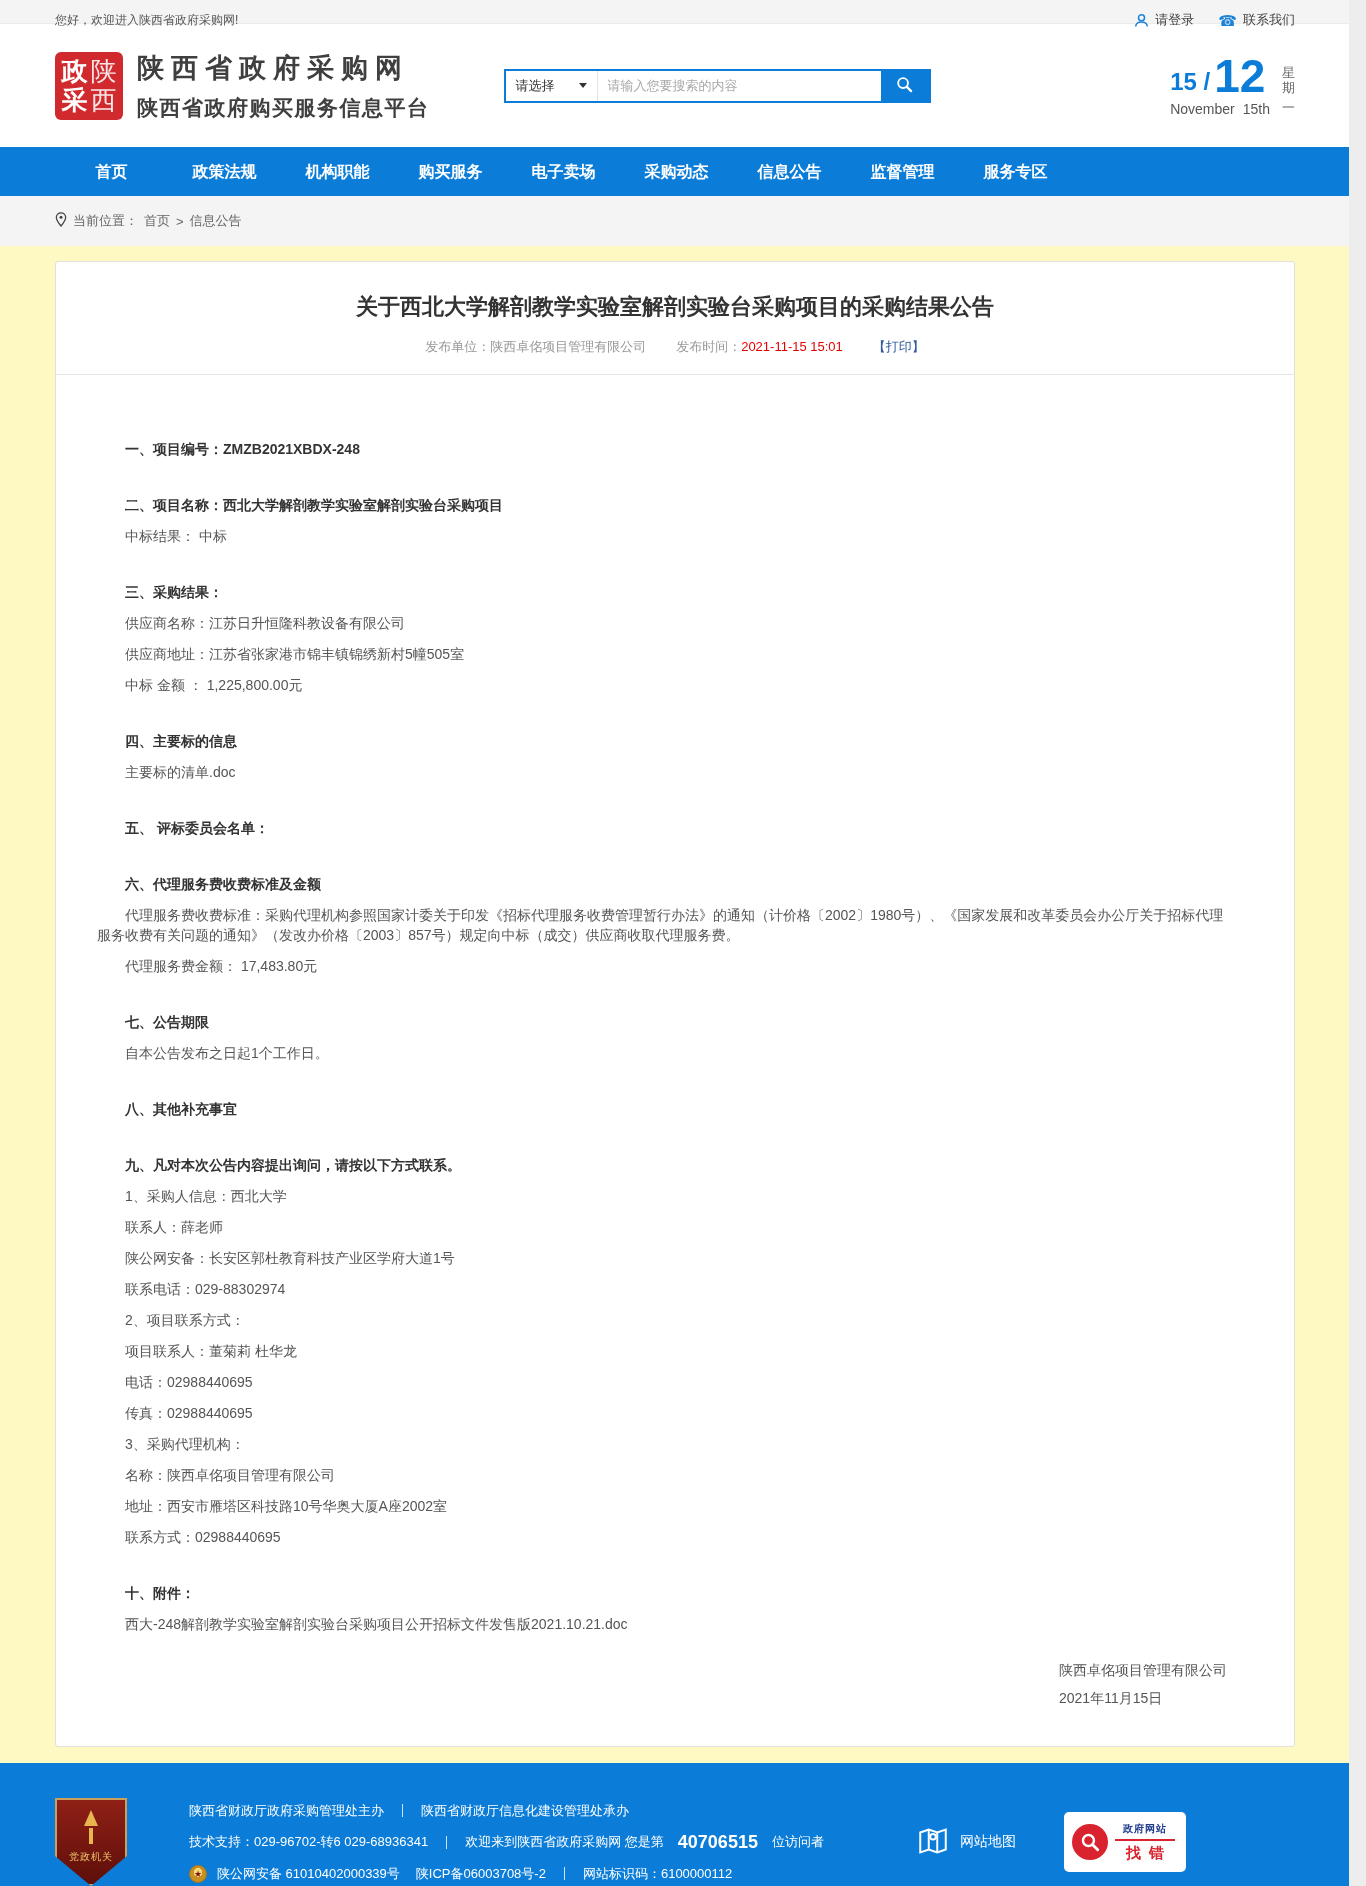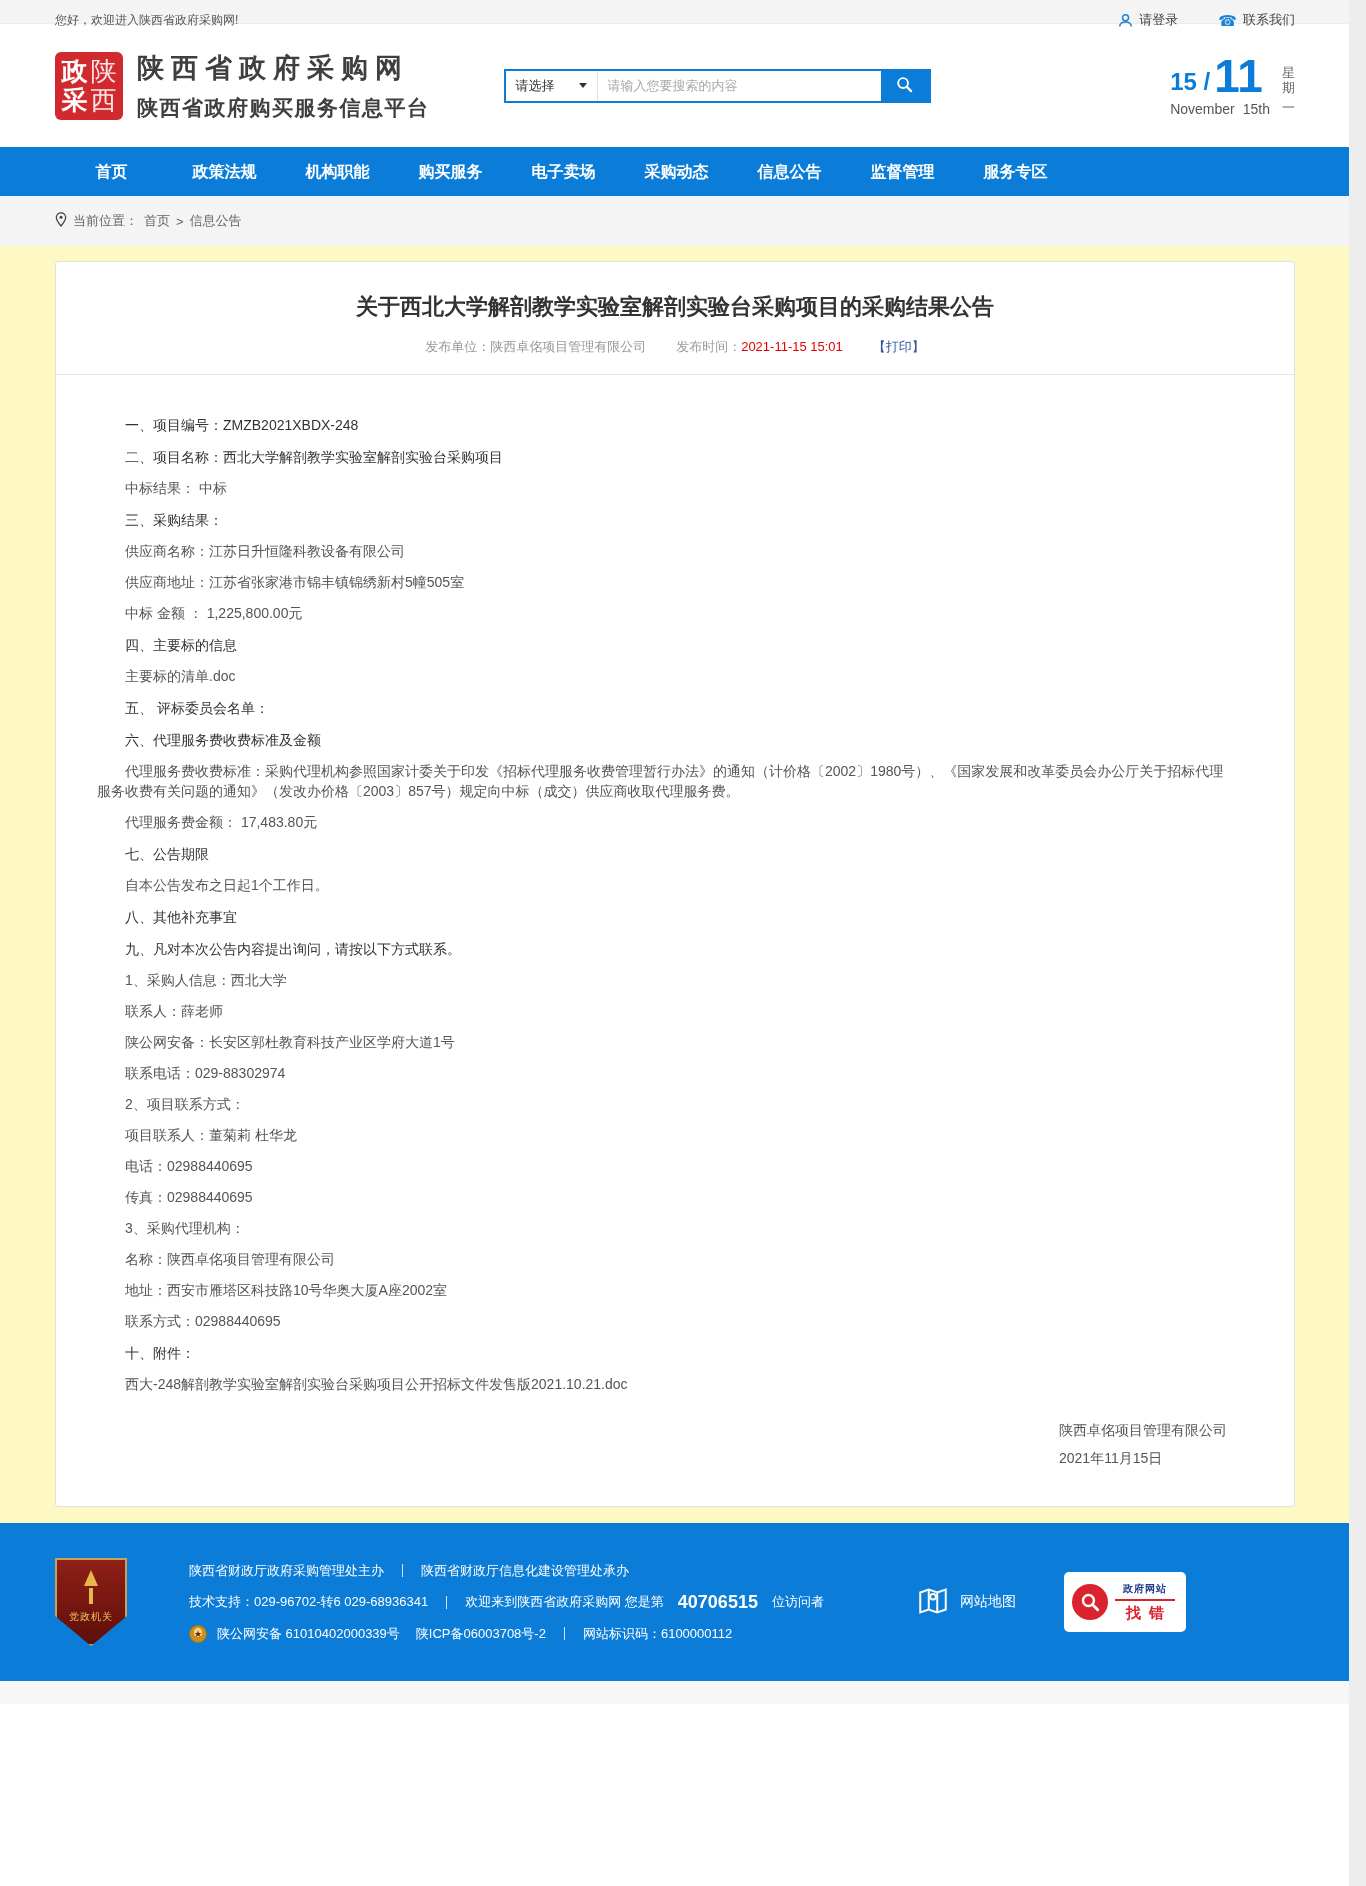--- a/index.html
+++ b/index.html
@@ -4,21 +4,21 @@
 <style>
   * { margin:0; padding:0; box-sizing:border-box; }
   html,body { background:#fff; }
   body { width:1366px; font-family:"Liberation Sans","DejaVu Sans",sans-serif; color:#555; }
   .container { width:1240px; margin-left:55px; }
 
   
   .topbar { height:24px; background:#f4f4f4; border-bottom:1px solid #ececec; }
   .topbar .container { height:40px; display:flex; align-items:center; }
   .welcome { font-size:12px; color:#555; }
-  .top-right { margin-left:auto; display:flex; align-items:center; gap:40px; }
+  .top-right { margin-left:auto; display:flex; align-items:center; gap:24px; }
   .top-link { display:flex; align-items:center; gap:6px; font-size:13px; color:#444; cursor:pointer; }
   .top-link svg { display:block; }
 
   
   .header { height:123px; background:#fff; }
   .header .container { height:123px; display:flex; align-items:center; }
   .logo { width:68px; height:68px; background:#d02a2e; border-radius:6px; display:grid;
           grid-template-columns:1fr 1fr; grid-template-rows:1fr 1fr; padding:5px; flex:0 0 auto; }
   .logo span { color:#fff; font-size:26px; line-height:29px; text-align:center; font-weight:bold; }
   .logo span.lite { opacity:.88; font-weight:normal; }
@@ -55,21 +55,21 @@
   .main { background:#fef9c3; padding:15px 0 16px 0; }
   .boxx { width:1240px; margin-left:55px; background:#fff; border:1px solid #e0e0e0; border-radius:3px; }
   .a-head { padding:30px 20px 18px 20px; border-bottom:1px solid #e6e6e6; text-align:center; }
   .a-title { font-size:22px; font-weight:bold; color:#333; }
   .a-meta { margin-top:16px; font-size:13px; color:#999; display:flex; justify-content:center; gap:30px; align-items:center; }
   .a-meta .red { color:#e60000; }
   .print { color:#31589b; cursor:pointer; font-size:13px; }
 
   .a-body { padding:28px 67px 30px 41px; font-size:14px; color:#555; }
   .ln { margin:11px 0; line-height:20px; text-indent:2em; }
-  .ln.h { color:#333; font-weight:normal; margin-top:12px; }
+  .ln.h { color:#333; font-weight:bold; margin-top:36px; }
   .ln.link { cursor:pointer; }
 
   table.tbl { width:100%; border-collapse:collapse; margin:18px 0; }
   .tbl th, .tbl td { border:1px solid #8c8c8c; font-size:14px; font-weight:normal; color:#444; }
   .tbl th { height:32px; text-align:center; }
   .tbl td { height:40px; padding:0 10px; text-align:left; }
 
   .sig { margin-top:26px; width:fit-content; margin-left:auto; text-align:left; font-size:14px; color:#555; }
   .sig div { line-height:20px; margin:8px 0; }
 
@@ -150,21 +150,21 @@
               <circle cx="7.5" cy="7.5" r="5.2" fill="none" stroke="#fff" stroke-width="2"></circle>
               <line x1="11.5" y1="11.5" x2="16" y2="16" stroke="#fff" stroke-width="2.4" stroke-linecap="round"></line>
             </svg>
         </span>
       </button>
     </div>
 
     <div class="datebox">
       <div class="date-nums">
         <span class="d-small">15 /</span>
-        <span class="d-big">11</span>
+        <span class="d-big">12</span>
       </div>
       <div class="weekcol">
         <span>星</span>
         <span>期</span>
       </div>
       <div class="date-sub">
         <span>November</span>
         <span>15th</span>
       </div>
       <div class="weekday">一</div>

